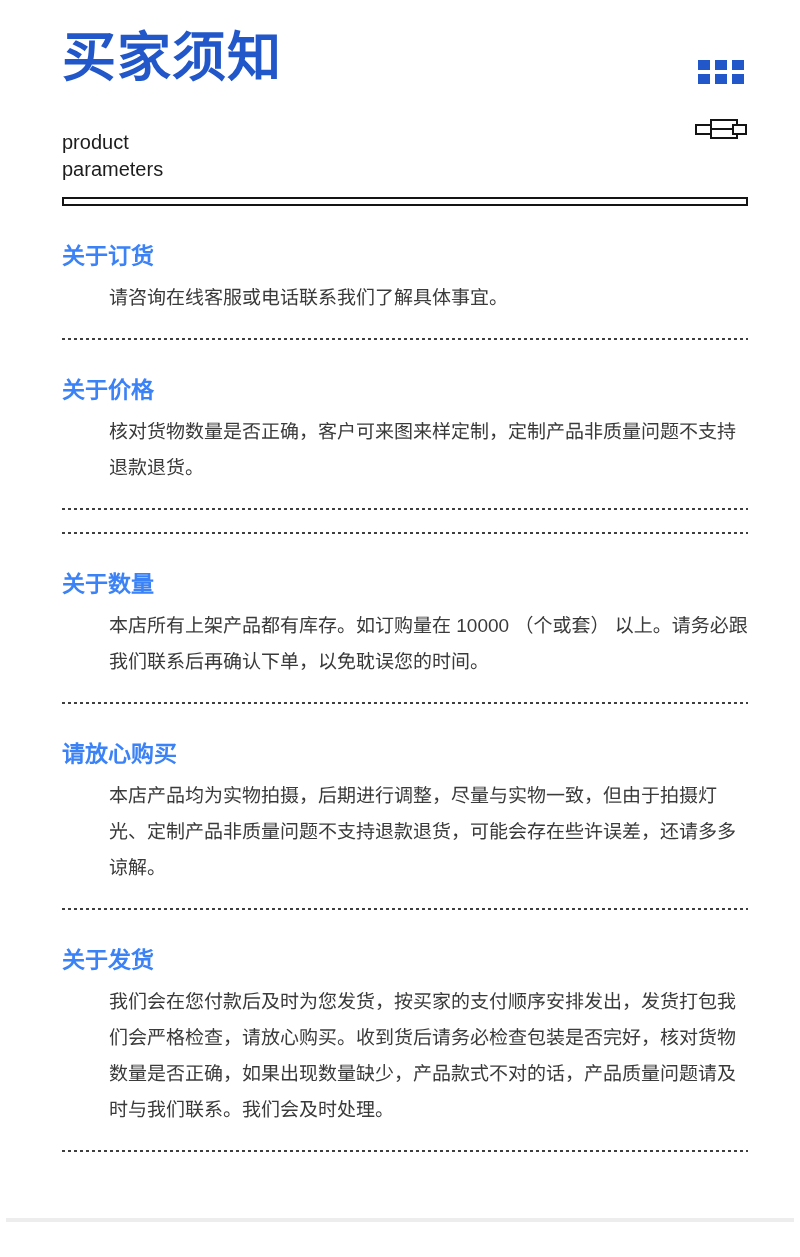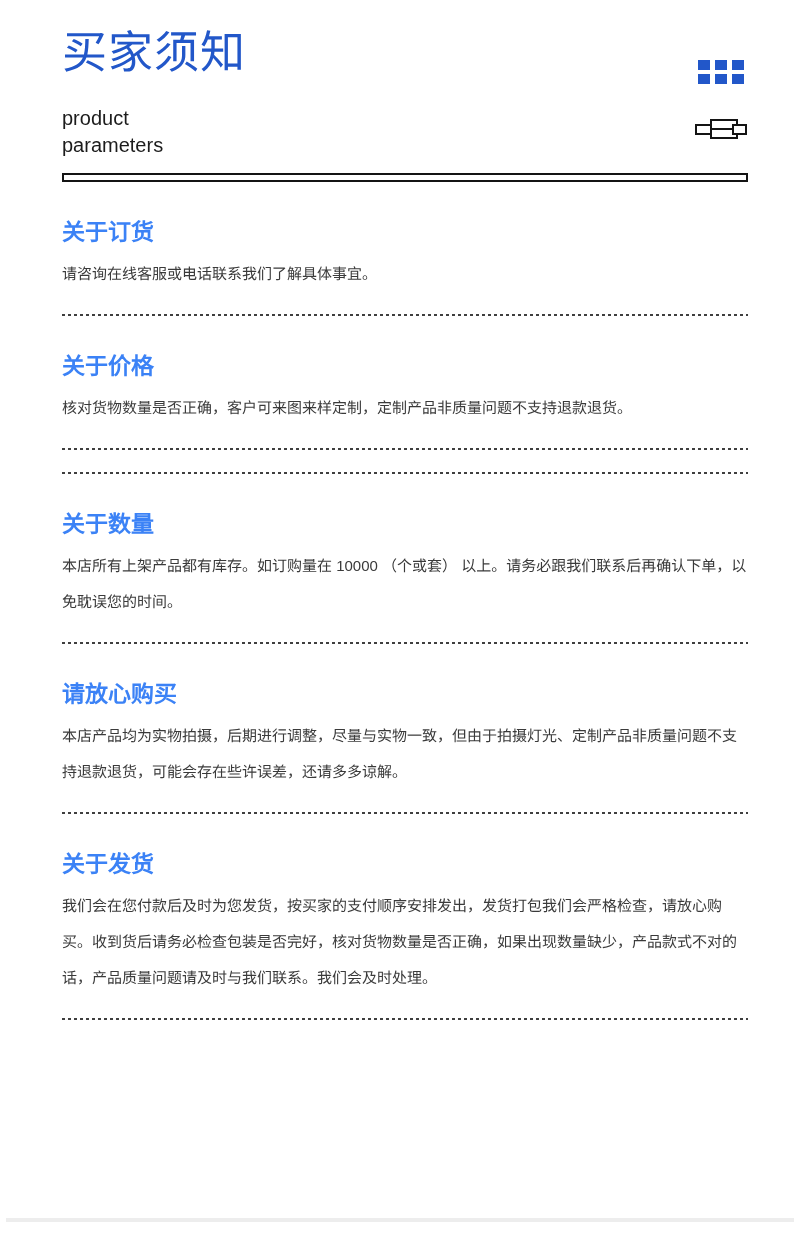--- a/index.html
+++ b/index.html
@@ -14,28 +14,28 @@
   }
   .page {
     position: relative;
     width: 800px;
     height: 1257px;
     padding: 28px 52px 0 62px;
   }
   
   .hdr { position: relative; }
   .page-title {
-    font-size: 45px;
-    font-weight: 400;
+    font-size: 54px;
+    font-weight: 700;
     letter-spacing: 1px;
     color: var(--accent, #2257c9);
     line-height: 1.1;
   }
   .subtitle {
-    margin-top: 27px;
+    margin-top: 42px;
     font-size: 20px;
     line-height: 27px;
     color: #1c1c1c;
     font-weight: 400;
   }
   .grid-icon {
     position: absolute;
     top: 32px;
     right: 4px;
     width: 46px;
@@ -62,23 +62,24 @@
   .notice { width: 686px; }
   .notice h2 {
     margin-top: 36px;
     font-size: 23px;
     font-weight: 800;
     color: #3b82f6;
     line-height: 28px;
   }
   .notice p {
     margin-top: 10px;
-    font-size: 15px;
+    font-size: 19px;
     line-height: 36px;
     color: #3a3a3a;
+    margin-left: 47px;
   }
   .sep {
     margin-top: 22px;
     height: 2px;
     width: 686px;
     background-image: repeating-linear-gradient(to right, #3f3f3f 0 3px, transparent 3px 6px);
   }
   
   .bottom-line {
     position: absolute;

